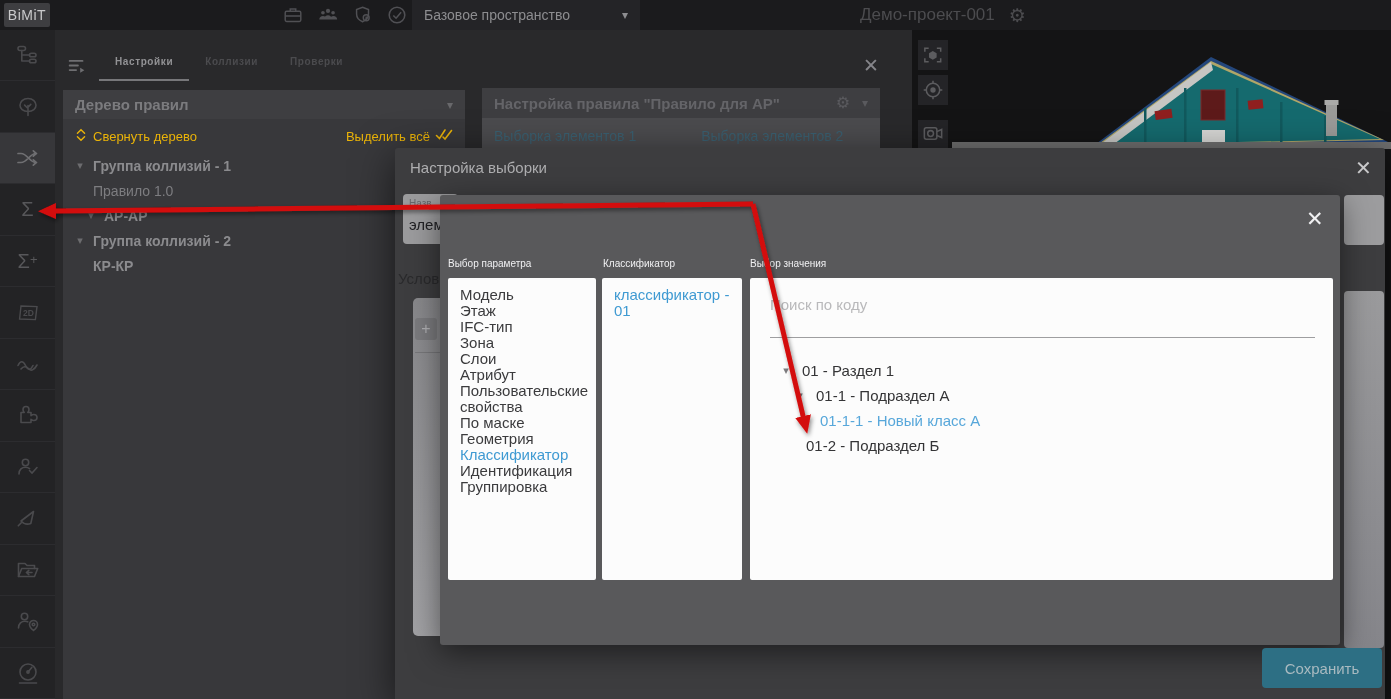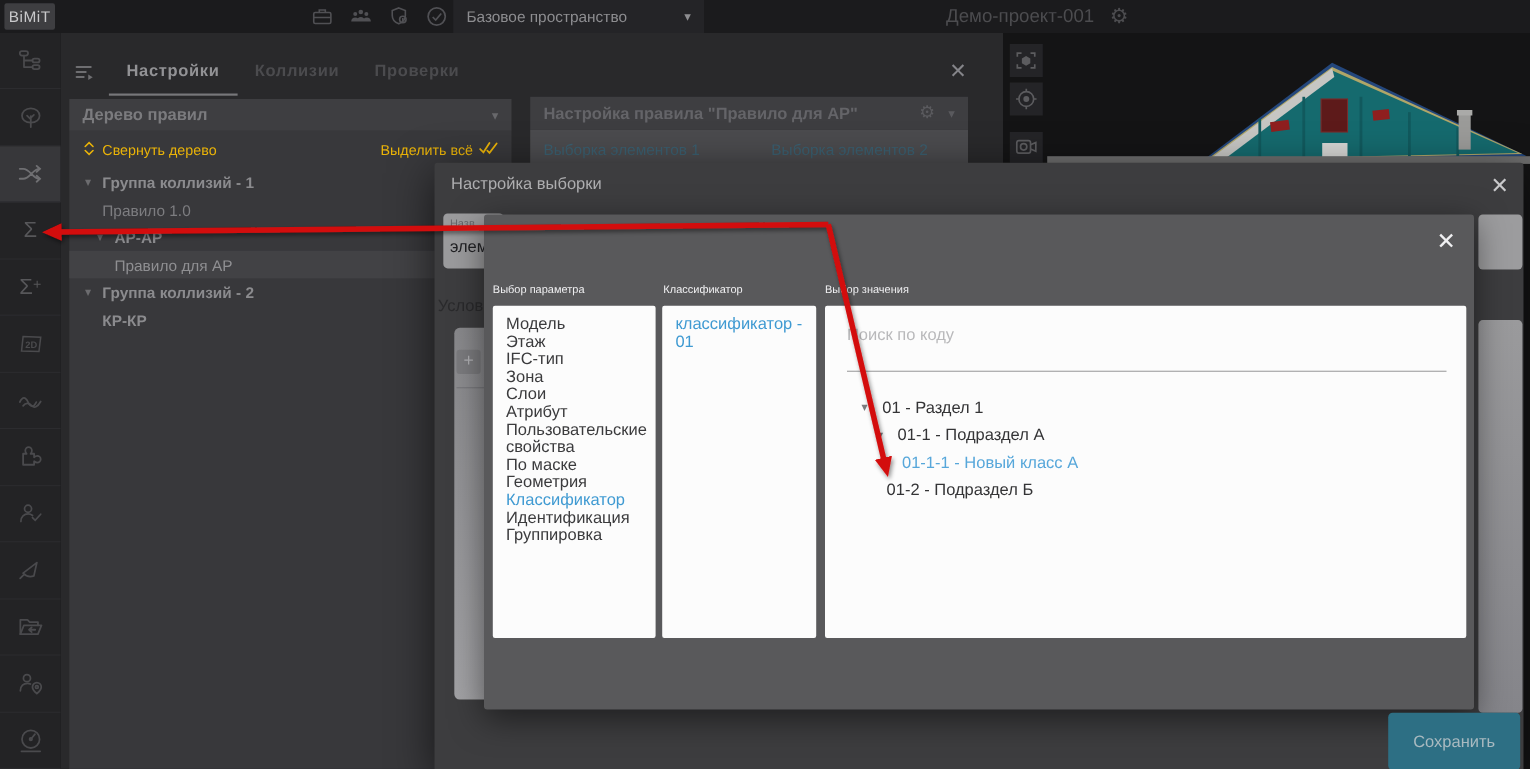--- a/index.html
+++ b/index.html
@@ -23,21 +23,21 @@
   .sidebar{position:absolute;left:0;top:30px;width:55px;height:669px;background:#232325;display:grid;grid-auto-rows:1fr;z-index:5}
   .scell{border-bottom:1px solid #2c2c2f;display:flex;align-items:center;justify-content:center;color:#4a4a4d}
   .scell.active{background:#37373a;color:#6f6f72}
   .glyph-cell{font-size:20px;color:#57575a}
   .glyph-cell .plus-sup{font-size:13px;vertical-align:4px}
 
   
   .settings{position:absolute;left:55px;top:30px;width:857px;height:669px;background:#29292b}
   .hamb{position:absolute;left:11px;top:24px;color:#6e6e71}
   .tabs{position:absolute;left:44px;top:22px;display:flex}
-  .tab{padding:4px 16px 12px;font-size:15px;font-weight:bold;letter-spacing:.6px;color:#4b4b4e;border-bottom:2px solid transparent}
+  .tab{padding:4px 16px 12px;font-size:10px;font-weight:bold;letter-spacing:.6px;color:#4b4b4e;border-bottom:2px solid transparent}
   .tab.active{color:#929295;border-bottom-color:#77777a}
   .x-settings{position:absolute;left:808px;top:24px;color:#85858a;font-size:19px}
 
   .tree-panel-bar{position:absolute;left:8px;top:60px;width:402px;height:29px;background:#3e3e41;display:flex;align-items:center;padding:0 12px}
   .tree-panel-bar .ttl{font-size:15px;font-weight:bold;color:#7b7b7e}
   .tree-panel-bar .caret-g{margin-left:auto;color:#68686b;font-size:12px}
   .tree-body{position:absolute;left:8px;top:89px;width:402px;height:580px;background:#38383b}
   .tree-controls{display:flex;align-items:center;height:30px;padding:4px 10px 0 12px;font-size:13px;color:#eab308}
   .tree-controls .lbl{margin-left:6px}
   .tree-controls .right{margin-left:auto;display:flex;align-items:center;gap:5px}
@@ -71,21 +71,21 @@
   .frag-name{position:absolute;left:8px;top:46px;width:55px;height:50px;background:#9b9b9d;border-radius:4px;padding:4px 6px;overflow:hidden;z-index:1}
   .frag-name .lab{font-size:10px;color:#66666a;display:block}
   .frag-name .val{font-size:15px;color:#212124;display:block;margin-top:7px}
   .frag-cond{position:absolute;left:3px;top:122px;font-size:15px;color:#2a2a2c;z-index:1}
   .frag-left-panel{position:absolute;left:18px;top:150px;width:27px;height:338px;background:linear-gradient(#88888b,#a2a2a5);border-radius:5px 0 0 5px;z-index:1}
   .frag-plus{position:absolute;left:20px;top:170px;width:22px;height:22px;background:#7b7b7e;border-radius:3px;color:#b0b0b3;
              font-size:16px;display:flex;align-items:center;justify-content:center;z-index:1}
   .frag-sep{position:absolute;left:20px;top:204px;width:25px;height:1px;background:#77777a;z-index:1}
   .frag-r1{position:absolute;left:949px;top:47px;width:40px;height:50px;background:#9c9c9e;border-radius:4px;z-index:1}
   .frag-r2{position:absolute;left:949px;top:143px;width:40px;height:357px;background:linear-gradient(#9a9a9c,#85858a);border-radius:4px;z-index:1}
-  .save-btn{position:absolute;left:867px;top:500px;width:120px;height:52px;background:#2d6f84;border:none;border-radius:4px;
+  .save-btn{position:absolute;left:867px;top:500px;width:120px;height:40px;background:#2d6f84;border:none;border-radius:4px;
             color:#a9bac0;font-size:15px;font-family:inherit;z-index:3}
 
   
   .dialog{position:absolute;left:45px;top:47px;width:900px;height:450px;background:#59595b;border-radius:3px;z-index:2;
           box-shadow:0 8px 30px rgba(0,0,0,.5)}
   .dialog-x{position:absolute;left:866px;top:12px;font-size:21px;color:#f0f0f2}
   .col-h{position:absolute;top:63px;font-size:10px;font-weight:normal;color:#f0f0f2}
   .col-h.h1{left:8px}.col-h.h2{left:163px}.col-h.h3{left:310px}
   .wpanel{position:absolute;top:83px;background:#fcfcfc;border-radius:2px;overflow:hidden}
   .p-params{left:8px;width:148px;height:302px;padding:9px 4px 9px 12px}
@@ -281,24 +281,20 @@
           <div class="trow" style="--lvl: 1;">
 
             <span>Правило 1.0</span>
           </div>
 
           <div class="trow bold caret" style="--lvl: 1;">
             <span class="caret-i">▾</span>
             <span>АР-АР</span>
           </div>
 
-          <div class="trow selected" style="--lvl: 2;">
-
-            <span>Правило для АР</span>
-          </div>
 
           <div class="trow bold caret" style="--lvl: 0;">
             <span class="caret-i">▾</span>
             <span>Группа коллизий - 2</span>
           </div>
 
           <div class="trow bold" style="--lvl: 1;">
 
             <span>КР-КР</span>
           </div>

